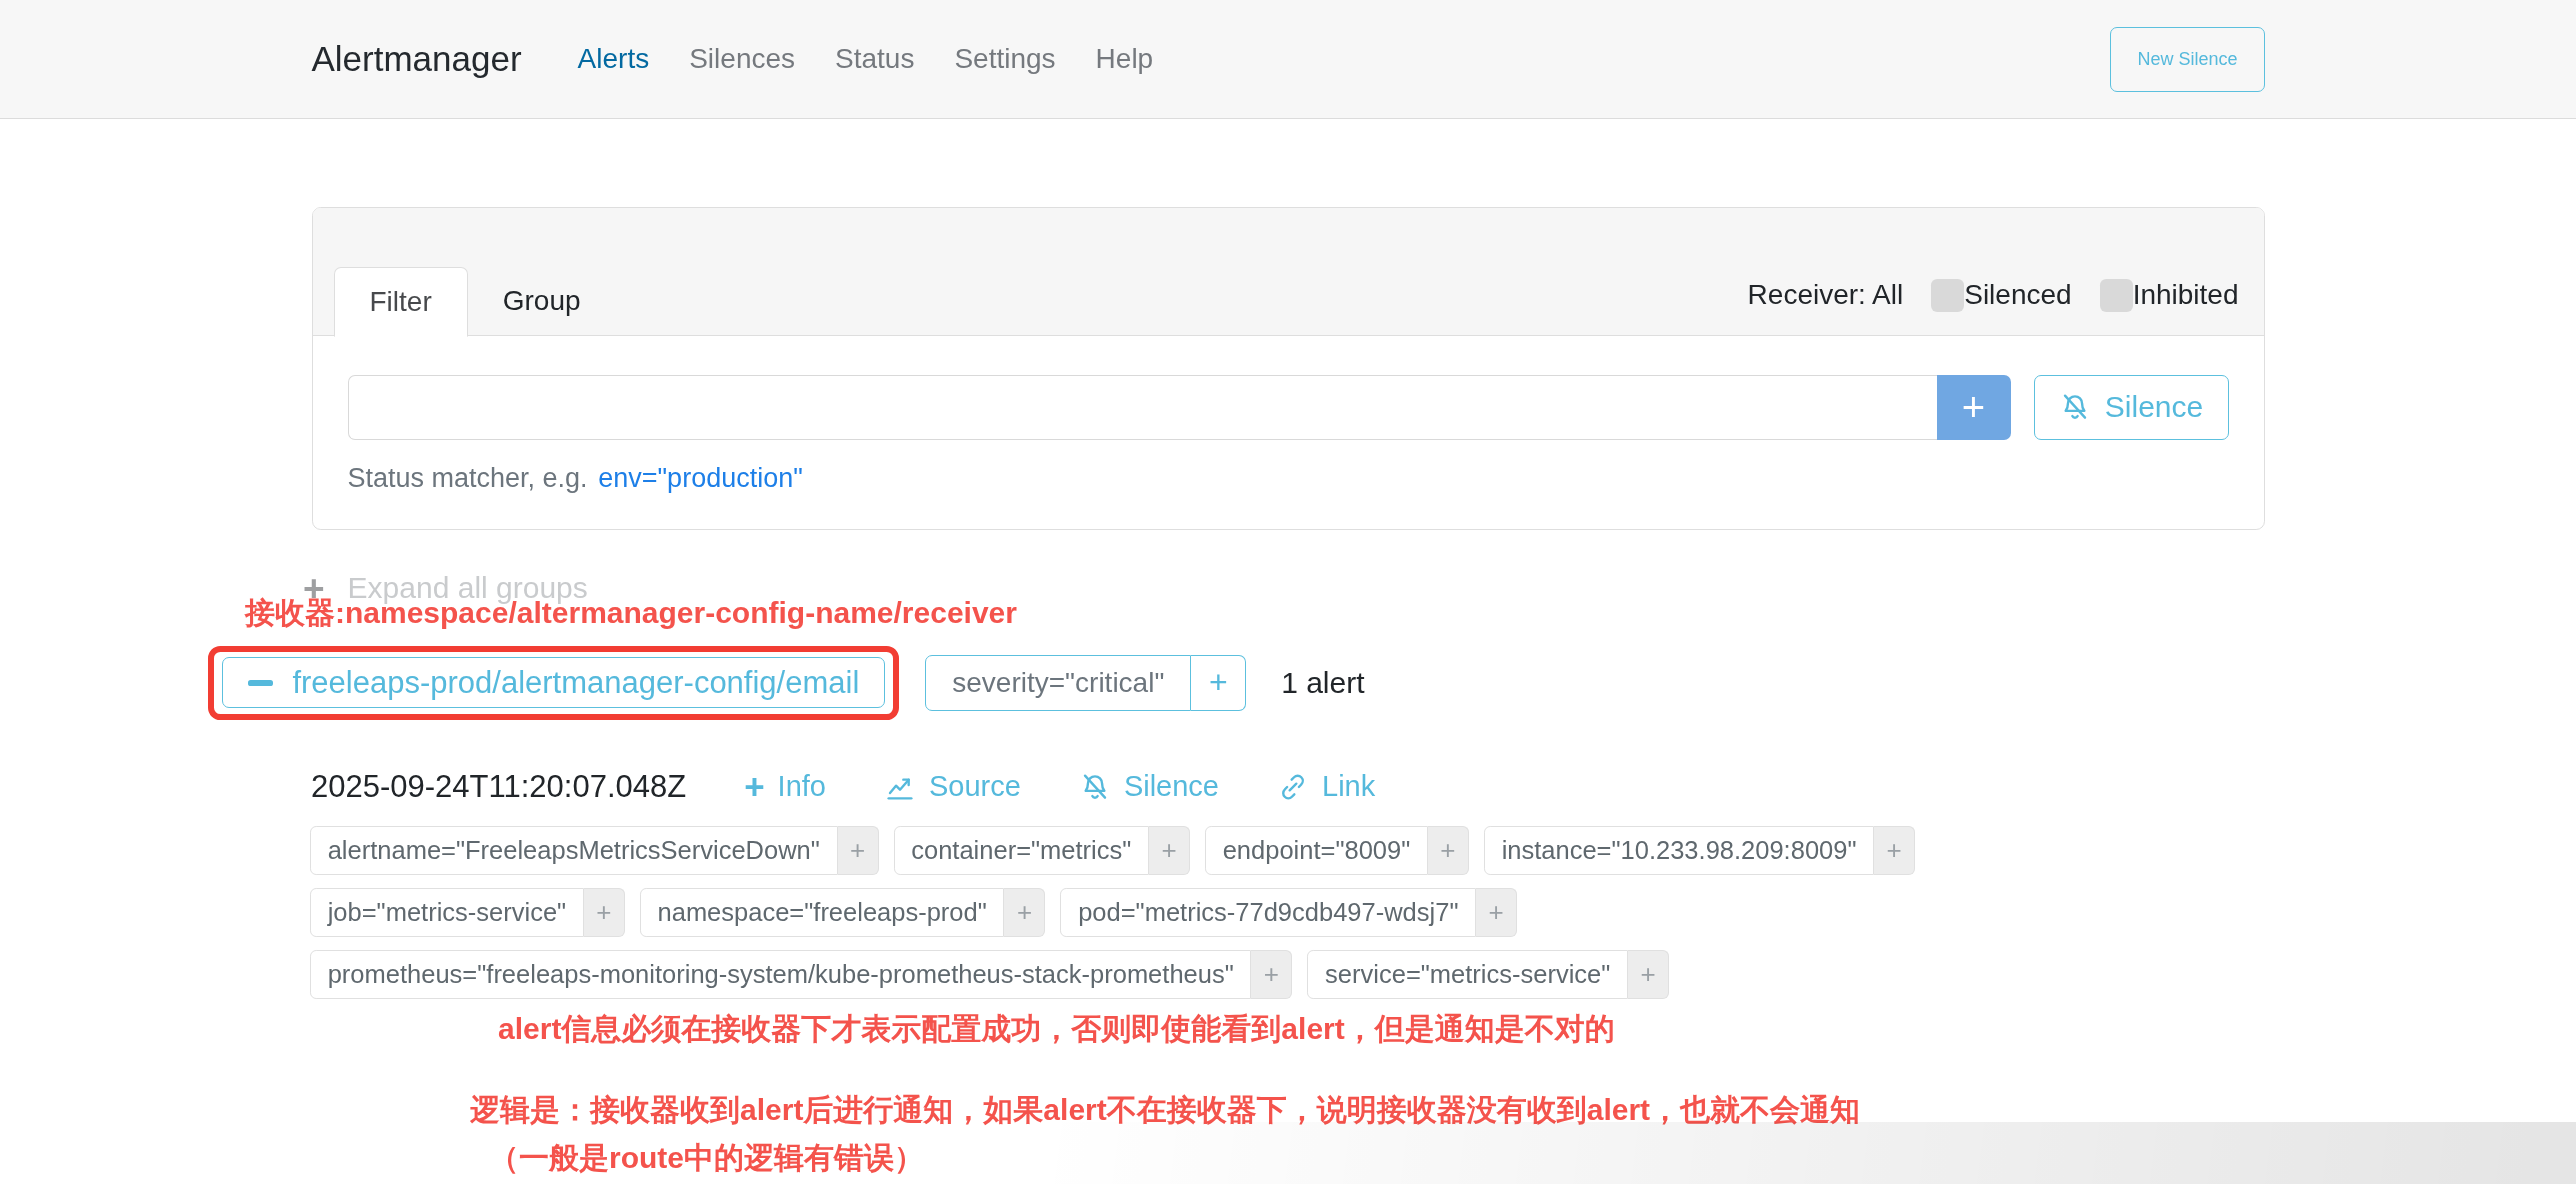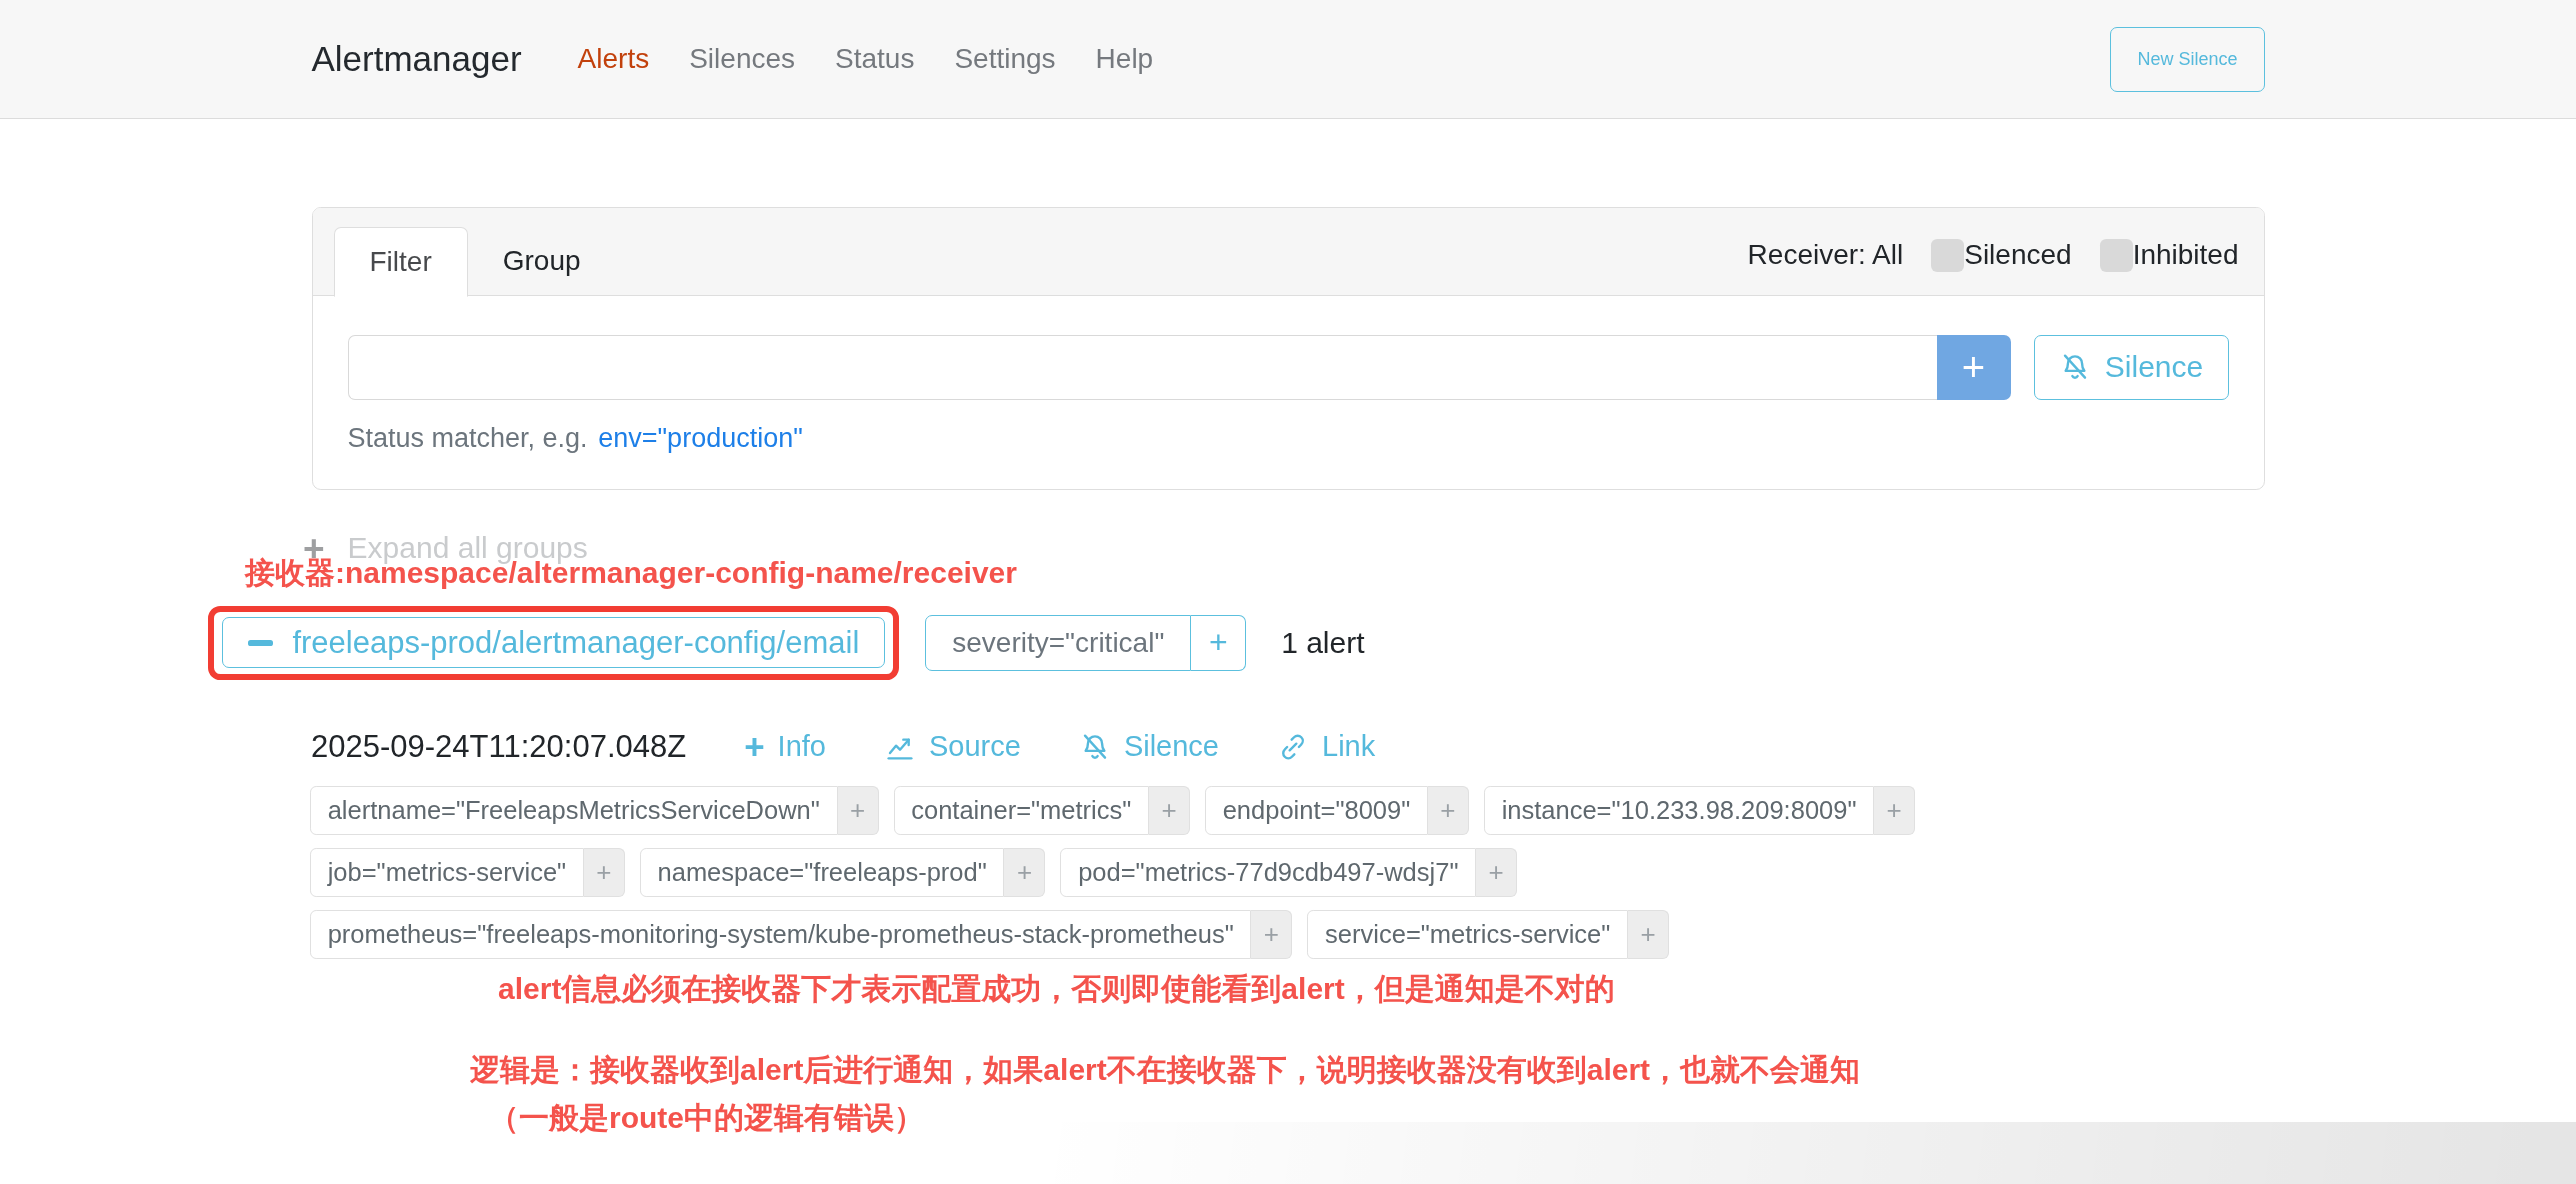--- a/index.html
+++ b/index.html
@@ -7,31 +7,31 @@
     margin: 0; width: 2576px; height: 1184px; background: #fff;
     font-family: "Liberation Sans", "DejaVu Sans", sans-serif;
     color: #212529; overflow: hidden; position: relative;
   }
   
   .navbar { height: 119px; background: #f7f7f7; border-bottom: 1.8px solid #dcdcdc; display: flex; align-items: center; }
   .nav-inner { width: 1953px; margin: 0 auto; display: flex; align-items: center; }
   .brand { font-size: 35px; color: #24292e; margin-right: 56px; cursor: pointer; }
   .nav-menu { display: flex; gap: 40px; list-style: none; margin: 0; padding: 0; }
   .nav-link { font-size: 28px; color: #75797e; cursor: pointer; }
-  .nav-link.active { color: #c2410c; }
+  .nav-link.active { color: #0369a1; }
   .spacer { flex: 1; }
   .btn-outline { border: 1.8px solid #5cc0de; color: #55b9dc; background: transparent; border-radius: 7px;
     font-size: 18px; padding: 21px 26px; display: inline-flex; align-items: center; gap: 14px; cursor: pointer; font-family: inherit; }
   
   .container { width: 1953px; margin: 0 auto; }
   .card { margin-top: 88px; border: 1.8px solid #dedede; border-radius: 8.8px; background: #fff; }
   .card-header { background: #f6f6f6; border-bottom: 1.8px solid #dedede; border-radius: 7px 7px 0 0;
     padding: 19.4px 25px 0 21px; display: flex; align-items: flex-end; }
   .tabs { display: flex; }
-  .tab { font-size: 28px; padding: 17.6px 35px; border-radius: 7px 7px 0 0; margin-bottom: -1.8px; cursor: pointer; color: #212529; }
+  .tab { font-size: 28px; padding: 17.6px 35px; border-radius: 7px 7px 0 0; margin-bottom: -1.8px; cursor: pointer; color: #212529; margin-top: 40px; }
   .tab.active { background: #fff; border: 1.8px solid #dedede; border-bottom-color: #fff; color: #47494c; }
   .header-right { margin-left: auto; display: flex; align-items: center; gap: 28px; padding-bottom: 23px; }
   .receiver-label { font-size: 28px; }
   .chk { display: flex; align-items: center; font-size: 28px; cursor: pointer; }
   .chk-box { width: 33px; height: 33px; background: #d9d9d9; border-radius: 6.2px; display: inline-block; }
   .card-body { padding: 39px 35px 35px 35px; }
   .input-row { display: flex; align-items: stretch; }
   .matcher-input { flex: 1; height: 65px; border: 1.8px solid #d9d9d9; border-right: none; border-radius: 7px 0 0 7px;
     font-size: 28px; padding: 0 21px; outline: none; font-family: inherit; }
   .add-btn { width: 74px; background: #70a7e2; color: #fff; border: none; border-radius: 0 7px 7px 0;

